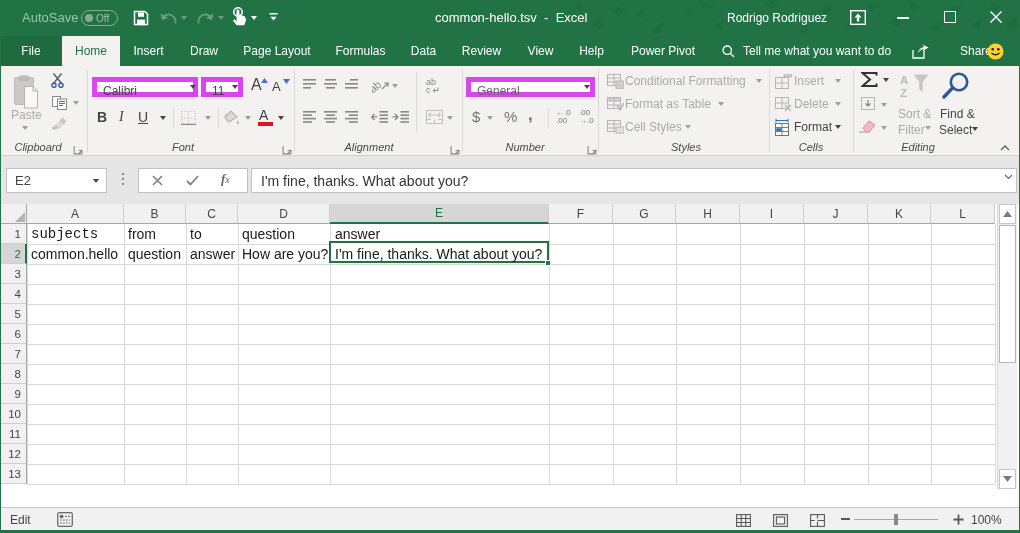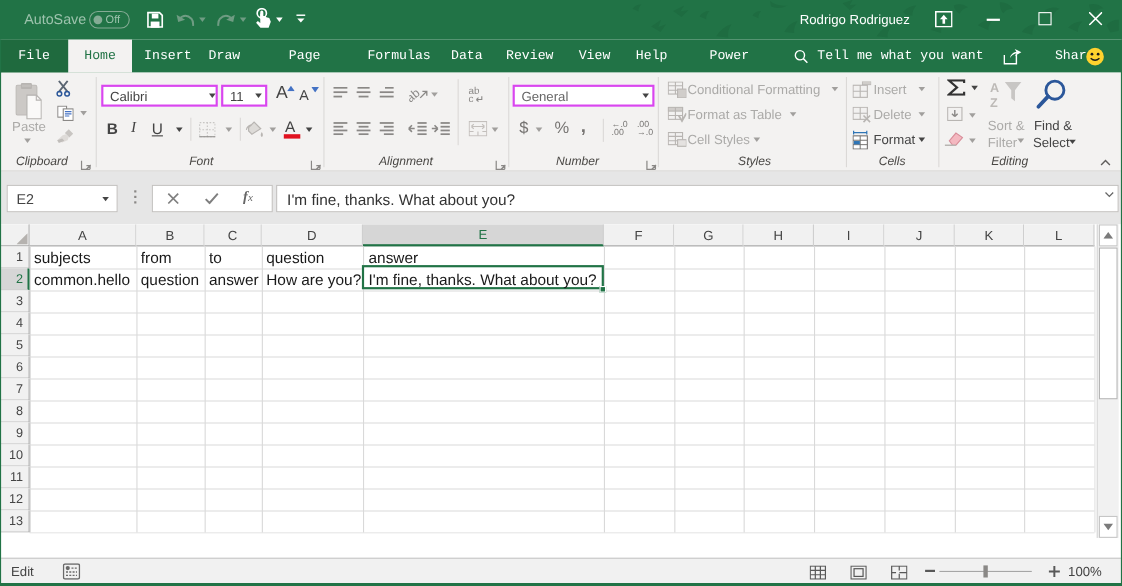--- a/index.html
+++ b/index.html
@@ -5,33 +5,33 @@
 * { margin:0; padding:0; box-sizing:border-box; }
 html,body { width:1020px; height:533px; overflow:hidden; }
 body { font-family:"Liberation Sans", sans-serif; position:relative; background:#fff; }
 #win { position:absolute; left:0; top:0; width:1020px; height:533px; }
 .abs { position:absolute; }
 
 #titlebar { position:absolute; left:0; top:0; width:1020px; height:36px; background:#217346; overflow:hidden; }
 #titlebar .dim { color:#9dc3ad; }
 #titlebar .wht { color:#ffffff; }
 
-#tabrow { position:absolute; left:0; top:36px; width:1020px; height:30px; background:#217346;font-family:Liberation Mono, monospace; }
+#tabrow { position:absolute; left:0; top:36px; width:1020px; height:30px; background:#217346; }
 .rtab { position:absolute; top:0; height:30px; color:#fff; font-size:12px; line-height:30px; text-align:center; }
 #hometab { position:absolute; left:62px; top:0; width:58px; height:30px; background:#f3f2f1; color:#217346; font-size:12px; line-height:30px; text-align:center; }
 
 #ribbon { position:absolute; left:1px; top:66px; width:1018px; height:90px; background:#f3f2f1; border-bottom:1px solid #d2d0ce; }
 .gsep { position:absolute; top:4px; height:82px; width:1px; background:#dbd9d7; }
 .glabel { position:absolute; top:75px; height:14px; font-size:11px; color:#4a4845; text-align:center;font-style:italic; }
 .launcher { position:absolute; top:80px; width:10px; height:10px; }
 .gtxt { color:#abaaa8; font-size:12px; }
 .btxt { color:#444; font-size:12px; }
 .dda { display:inline-block; width:0; height:0; border-left:3px solid transparent; border-right:3px solid transparent; border-top:4px solid #a19f9d; }
 .ddb { display:inline-block; width:0; height:0; border-left:3px solid transparent; border-right:3px solid transparent; border-top:4px solid #444; }
-.combo { position:absolute; background:#fff; border:2px solid #d946ef; font-size:12px; color:#444; }
+.combo { position:absolute; background:#fff; border:5px solid #d946ef; font-size:12px; color:#444; }
 
 #fbar { position:absolute; left:1px; top:156px; width:1018px; height:48px; background:#e6e6e6; }
 .fbox { position:absolute; top:12px; height:25px; background:#fff; border:1px solid #c3c1bf; }
 
 #grid { position:absolute; left:0; top:204px; width:1020px; height:280px; background:#fff; }
 .colhdr { position:absolute; top:0; height:20px; background:#f1f1f1; border-right:1px solid #cfcfcf; border-bottom:1px solid #a6a6a6; color:#444; font-size:12px; text-align:center; line-height:20px; }
 .rowhdr { position:absolute; left:0; width:27px; height:20px; background:#f1f1f1; border-bottom:1px solid #cfcfcf; border-right:1px solid #a6a6a6; color:#444; font-size:11.5px; text-align:right; line-height:20px; padding-right:5px; }
 .cell { position:absolute; height:20px; font-size:14px; color:#1a1a1a; line-height:21px; white-space:nowrap; overflow:visible; }
 
 #sheetbar { position:absolute; left:1px; top:484px; width:1018px; height:23px; background:#f1f1f1; border-top:1px solid #c6c6c6; font-size:12px; }
@@ -100,20 +100,21 @@
     <circle cx="7" cy="5" r="4.2" fill="none" stroke="#fff" stroke-width="1.5"></circle>
     <path d="M5.6,5 v9 l-2.2,-1.8 -1.6,1.4 4,4.6 h7.4 l2,-5.4 -1.4,-3.4 -2.6,-0.8 -1.2,-1 h-2z" fill="#fff"></path>
     <rect x="5.6" y="2.5" width="2.8" height="8" rx="1.4" fill="#fff"></rect>
   </svg>
   <div class="abs" style="left:251px;top:16px;width:0;height:0;border-left:3.5px solid transparent;border-right:3.5px solid transparent;border-top:4px solid #fff;"></div>
 
   <svg class="abs" style="left:269px;top:13px;" width="9" height="9" viewBox="0 0 9 9">
     <rect x="0.5" y="0" width="8" height="1.5" fill="#fff"></rect>
     <path d="M1.2,3.8 l3.3,3.6 3.3,-3.6z" fill="#fff"></path>
   </svg>
+  <div class="abs wht" style="left:435px;top:10px;font-size:13px;">common-hello.tsv&nbsp; -&nbsp; Excel</div>
   <div class="abs wht" style="left:727px;top:11px;font-size:12px;">Rodrigo Rodriguez</div>
 
   <svg class="abs" style="left:850px;top:10px;" width="16" height="15" viewBox="0 0 16 15">
     <rect x="0.7" y="0.7" width="14.6" height="13.6" fill="none" stroke="#fff" stroke-width="1.4"></rect>
     <path d="M8,3.5 l3.5,4 h-2.3 v4 h-2.4 v-4 h-2.3z" fill="#fff"></path>
   </svg>
 
   <div class="abs" style="left:897px;top:17px;width:12px;height:1.6px;background:#fff;"></div>
 
   <div class="abs" style="left:944px;top:11px;width:12px;height:12px;border:1.4px solid #fff;"></div>
@@ -483,21 +484,21 @@
           <path d="M27,140.5 H995"></path>
           <path d="M27,160.5 H995"></path>
           <path d="M27,180.5 H995"></path>
           <path d="M27,200.5 H995"></path>
           <path d="M27,220.5 H995"></path>
           <path d="M27,240.5 H995"></path>
           <path d="M27,260.5 H995"></path>
           <path d="M27,280.5 H995"></path>
         </g>
       </svg>
-<div class="cell" style="left:31px;top:20px;">subjects</div>
+<div class="cell" style="left:31px;top:20px;font-family:Liberation Mono, monospace;">subjects</div>
 <div class="cell" style="left:128px;top:20px;">from</div>
 <div class="cell" style="left:190px;top:20px;">to</div>
 <div class="cell" style="left:242px;top:20px;">question</div>
 <div class="cell" style="left:335px;top:20px;">answer</div>
 <div class="cell" style="left:31px;top:40px;">common.hello</div>
 <div class="cell" style="left:128px;top:40px;">question</div>
 <div class="cell" style="left:190px;top:40px;">answer</div>
 <div class="cell" style="left:242px;top:40px;">How are you?</div>
 <div class="abs" style="left:329px;top:37px;width:220px;height:22px;border:2px solid #217346;background:#fff;"></div>
 <div class="cell" style="left:335px;top:40px;">I'm fine, thanks. What about you?</div>

